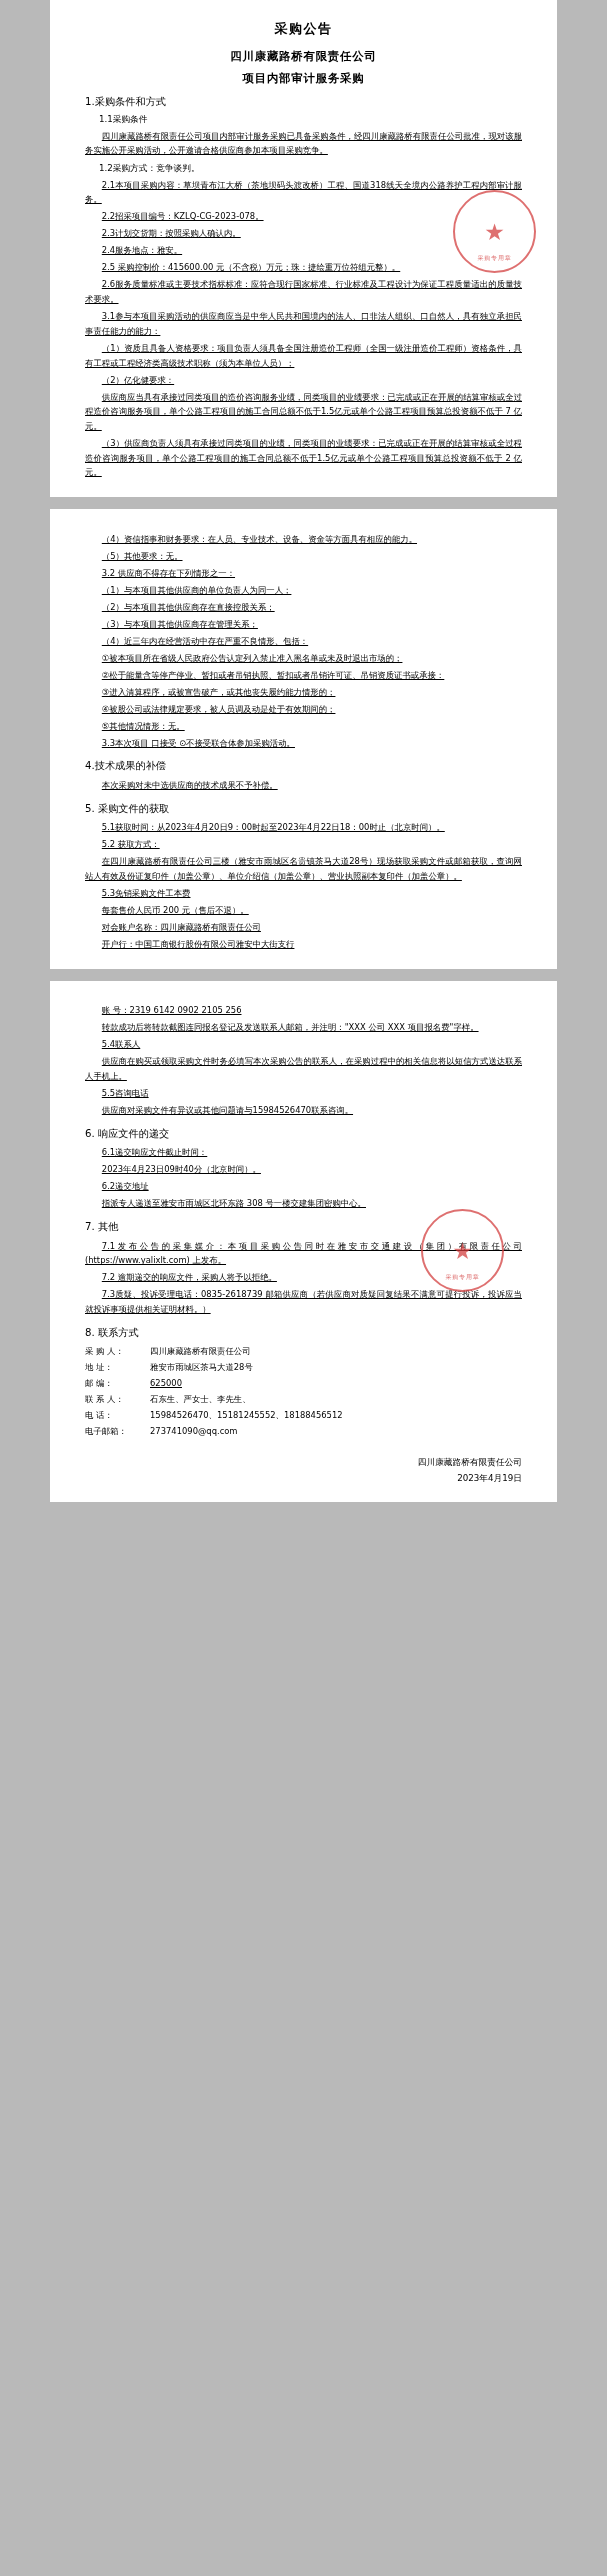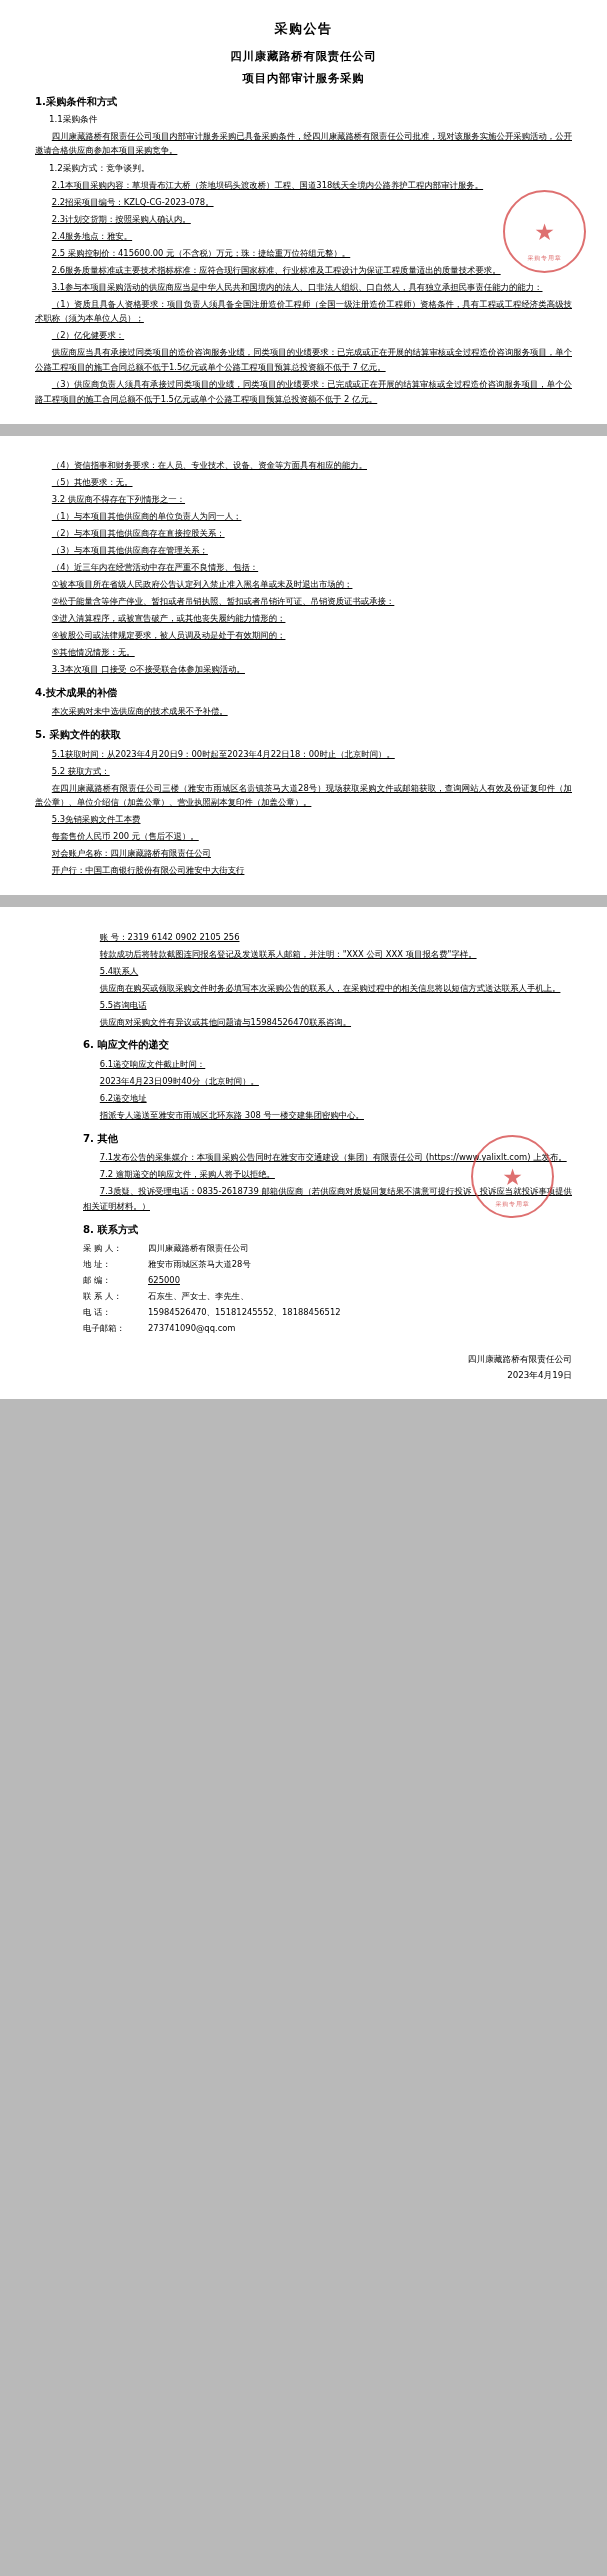--- a/index.html
+++ b/index.html
@@ -1,18 +1,18 @@
 <!DOCTYPE html>
 <html style="font-size:12px"><head>
 <meta charset="utf-8">
 <style>
   html,body{margin:0;padding:0;background:#b9b9b9;}
   body{font-family:"DejaVu Sans","Liberation Sans",sans-serif;}
   .page{
-    width:607px;
+    width:507px;
     margin:0 auto;
     background:#ffffff;
     position:relative;
   }
   .sheet{
     position:relative;
     background:#fff;
     padding:20px 35px 15px 35px;
     box-sizing:border-box;
   }
@@ -26,21 +26,21 @@
   }
   .subtitle{
     text-align:center;
     font-size:11.4px;
     font-weight:bold;
     letter-spacing:0.8px;
     margin:0 0 7.6px 0;
   }
   .h2{
     font-size:10.2px;
-    font-weight:bold;
+    font-weight:normal;
     margin:9px 0 4.6px 0;
   }
   .h3{
     font-size:8.7px;
     margin:4.6px 0 3px 0;
     text-indent:1.6em;
   }
   p{
     font-size:8.4px;
     line-height:1.75;
@@ -139,21 +139,21 @@
     <p>5.2 获取方式：</p>
     <p>在四川康藏路桥有限责任公司三楼（雅安市雨城区名贵镇茶马大道28号）现场获取采购文件或邮箱获取，查询网站人有效及份证复印件（加盖公章）、单位介绍信（加盖公章）、营业执照副本复印件（加盖公章）。</p>
     <p>5.3免销采购文件工本费</p>
     <p>每套售价人民币 200 元（售后不退）。</p>
     <p>对会账户名称：四川康藏路桥有限责任公司</p>
     <p>开户行：中国工商银行股份有限公司雅安中大街支行</p>
   </div>
 
   <div class="gap"></div>
 
-  <div class="sheet" style="min-height:357px;margin-left:48px;">
+  <div class="sheet" style="min-height:357px;">
     <p>账 号：2319 6142 0902 2105 256</p>
     <p>转款成功后将转款截图连同报名登记及发送联系人邮箱，并注明："XXX 公司 XXX 项目报名费"字样。</p>
     <p>5.4联系人</p>
     <p>供应商在购买或领取采购文件时务必填写本次采购公告的联系人，在采购过程中的相关信息将以短信方式送达联系人手机上。</p>
     <p>5.5咨询电话</p>
     <p>供应商对采购文件有异议或其他问题请与15984526470联系咨询。</p>
 
     <div class="h2">6. 响应文件的递交</div>
     <p>6.1递交响应文件截止时间：</p>
     <p class="u">2023年4月23日09时40分（北京时间）。</p>

